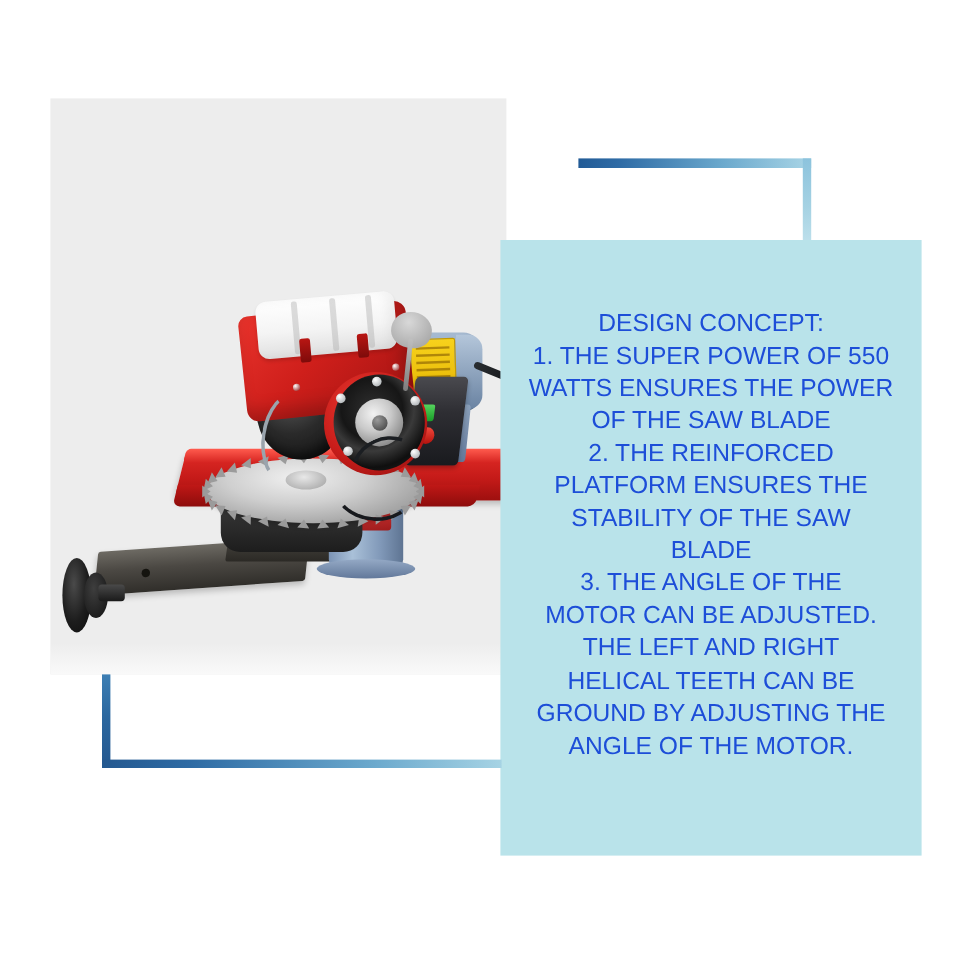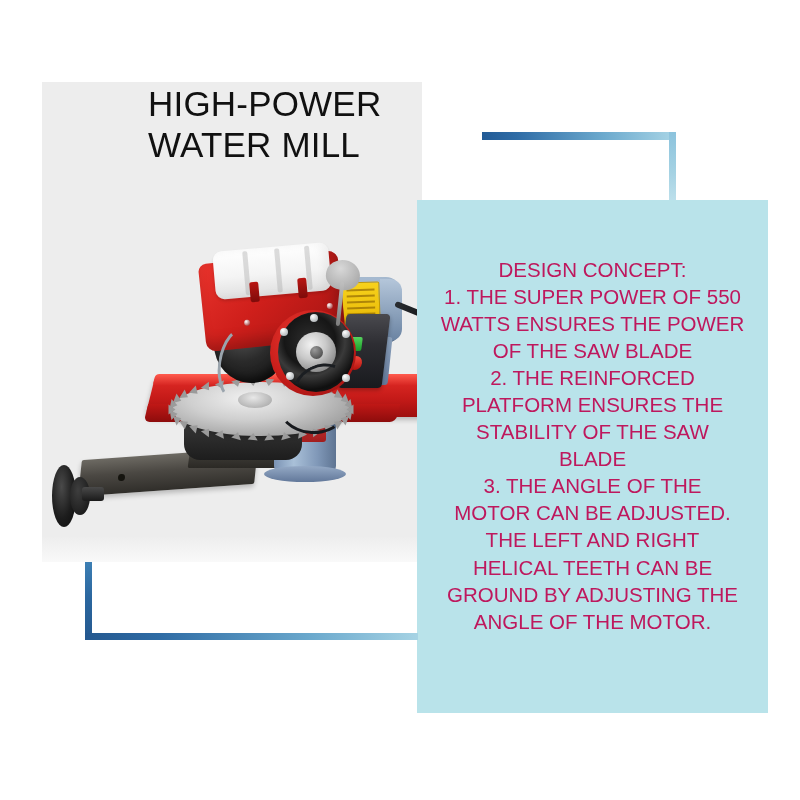--- a/index.html
+++ b/index.html
@@ -67,21 +67,21 @@
     height: 513px;
     background: #b9e3ea;
     z-index: 4;
   }
   .concept-text {
     position: absolute;
     left: 14px;
     top: 56px;
     width: 323px;
     text-align: center;
-    color: #be185d;
+    color: #1d4ed8;
     font-size: 20.5px;
     line-height: 1.32;
     white-space: pre-line;
     font-weight: 400;
   }
 
   
   .frame { position: absolute; z-index: 5; }
 
   .frame-tr-h {
@@ -564,22 +564,20 @@
       <div class="pp guard-rod"></div>
 
       <div class="pp hose hose-a"></div>
       <div class="pp hose hose-b"></div>
       <div class="pp hose hose-c"></div>
       <div class="pp cable-right"></div>
 
     </div>
   </div>
 
-  <div class="headline">HIGH-POWER
-WATER MILL</div>
 
   <div class="frame frame-tr-h"></div>
   <div class="frame frame-tr-v"></div>
 
   <div class="concept-panel">
     <div class="concept-text">DESIGN CONCEPT:
 1. THE SUPER POWER OF 550
 WATTS ENSURES THE POWER
 OF THE SAW BLADE
 2. THE REINFORCED

